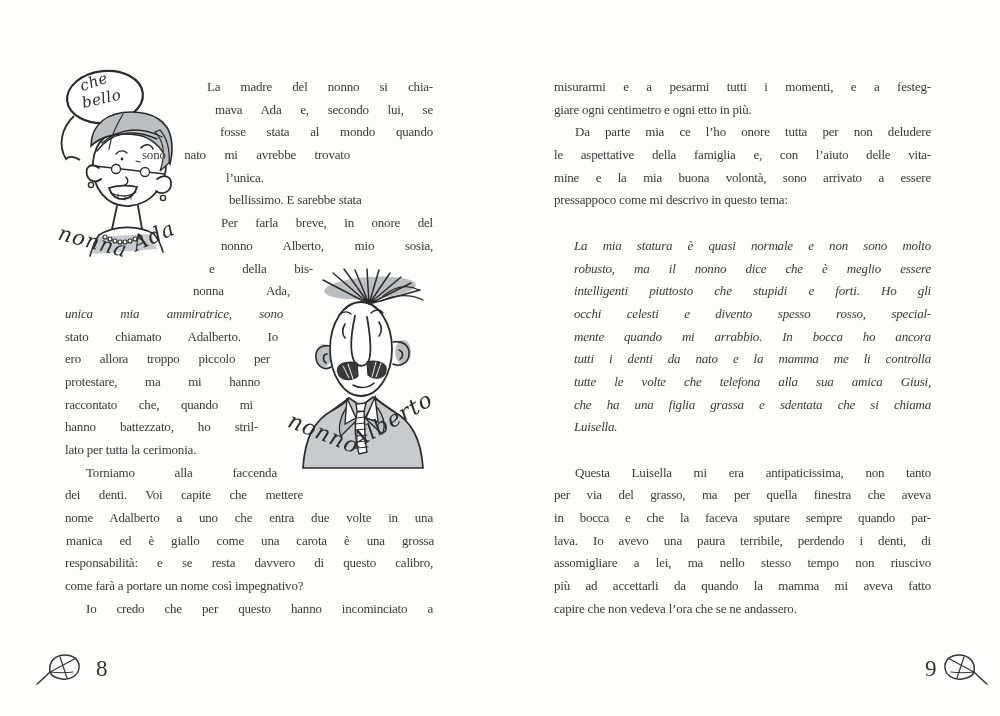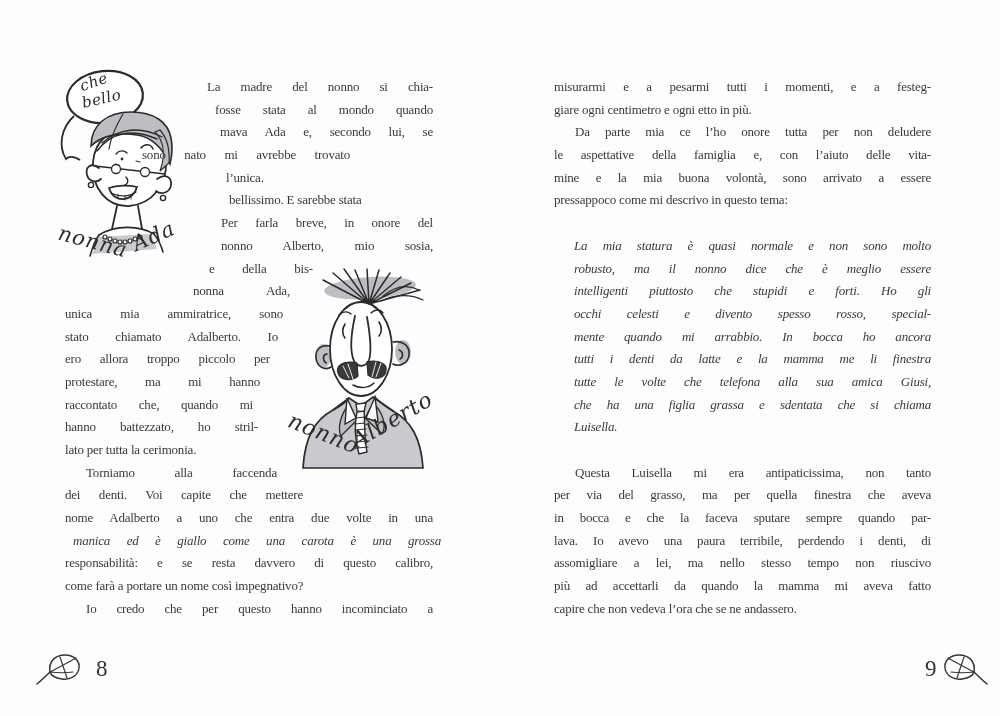--- a/index.html
+++ b/index.html
@@ -22,31 +22,31 @@
   #lcol .tl:nth-child(1){margin-left:145px;width:226px;}
   #lcol .tl:nth-child(2){margin-left:153px;width:218px;}
   #lcol .tl:nth-child(3){margin-left:158px;width:213px;}
   #lcol .tl:nth-child(4){margin-left:80px;width:208px;}
   #lcol .tl:nth-child(5){margin-left:164px;width:207px;}
   #lcol .tl:nth-child(6){margin-left:167px;}
   #lcol .tl:nth-child(7){margin-left:159px;width:212px;}
   #lcol .tl:nth-child(8){margin-left:159px;width:212px;}
   #lcol .tl:nth-child(9){margin-left:147px;width:104px;}
   #lcol .tl:nth-child(10){margin-left:131px;width:97px;}
-  #lcol .tl:nth-child(11){margin-left:3px;width:218px;}
+  #lcol .tl:nth-child(11){margin-left:3px;width:218px;font-style:italic;}
   #lcol .tl:nth-child(12){margin-left:3px;width:213px;}
   #lcol .tl:nth-child(13){margin-left:3px;width:205px;}
   #lcol .tl:nth-child(14){margin-left:3px;width:195px;}
   #lcol .tl:nth-child(15){margin-left:3px;width:188px;}
   #lcol .tl:nth-child(16){margin-left:3px;width:193px;}
   #lcol .tl:nth-child(17){margin-left:3px;}
   #lcol .tl:nth-child(18){margin-left:24px;width:191px;}
   #lcol .tl:nth-child(19){margin-left:3px;width:238px;}
   #lcol .tl:nth-child(20){margin-left:3px;width:368px;}
-  #lcol .tl:nth-child(21){margin-left:11px;width:368px;font-style:italic;}
+  #lcol .tl:nth-child(21){margin-left:4px;width:368px;}
   #lcol .tl:nth-child(22){margin-left:3px;width:368px;}
   #lcol .tl:nth-child(23){margin-left:3px;}
   #lcol .tl:nth-child(24){margin-left:24px;width:347px;}
   
   #lcol .tl:nth-child(6), #lcol .tl:nth-child(17), #lcol .tl:nth-child(23),
   #rcol .tl:nth-child(2), #rcol .tl:nth-child(6),
   #rcol .tl:nth-child(15), #rcol .tl:nth-child(22) {
     width:auto; white-space:nowrap; text-align:left; text-align-last:auto;
   }
   
@@ -165,22 +165,22 @@
         <path d="M73 150 L 82 149 M 72 156 L 82 155 M 72 162 L 83 161 M 73 168 L 84 167 M 74 174 L 84 173 M 75 180 L 85 179" stroke-width="1"></path>
         <path d="M50 142 C 58 138 63 134 66 130 M 110 143 C 102 138 95 133 92 129" stroke-width="1.5"></path>
       </g>
     </svg>
     <span class="caption" id="cap-nonno">nonno</span>
     <span class="caption" id="cap-alberto">Alberto</span>
   </div>
 
   <div class="col" id="lcol">
       <div class="tl">La madre del nonno si chia-</div>
+      <div class="tl">mava Ada e, secondo lui, se</div>
       <div class="tl">fosse stata al mondo quando</div>
-      <div class="tl">mava Ada e, secondo lui, se</div>
       <div class="tl">sono nato mi avrebbe trovato</div>
       <div class="tl">l’unica.</div>
       <div class="tl">bellissimo. E sarebbe stata</div>
       <div class="tl">Per farla breve, in onore del</div>
       <div class="tl">nonno Alberto, mio sosia,</div>
       <div class="tl">e della bis-</div>
       <div class="tl">nonna Ada,</div>
       <div class="tl">unica mia ammiratrice, sono</div>
       <div class="tl">stato chiamato Adalberto. Io</div>
       <div class="tl">ero allora troppo piccolo per</div>
@@ -201,21 +201,21 @@
       <div class="tl">giare ogni centimetro e ogni etto in più.</div>
       <div class="tl">Da parte mia ce l’ho onore tutta per non deludere</div>
       <div class="tl">le aspettative della famiglia e, con l’aiuto delle vita-</div>
       <div class="tl">mine e la mia buona volontà, sono arrivato a essere</div>
       <div class="tl">pressappoco come mi descrivo in questo tema:</div>
       <div class="tl">La mia statura è quasi normale e non sono molto</div>
       <div class="tl">robusto, ma il nonno dice che è meglio essere</div>
       <div class="tl">intelligenti piuttosto che stupidi e forti. Ho gli</div>
       <div class="tl">occhi celesti e divento spesso rosso, special-</div>
       <div class="tl">mente quando mi arrabbio. In bocca ho ancora</div>
-      <div class="tl">tutti i denti da latte e la mamma me li finestra</div>
+      <div class="tl">tutti i denti da nato e la mamma me li controlla</div>
       <div class="tl">tutte le volte che telefona alla sua amica Giusi,</div>
       <div class="tl">che ha una figlia grassa e sdentata che si chiama</div>
       <div class="tl">Luisella.</div>
       <div class="tl">Questa Luisella mi era antipaticissima, non tanto</div>
       <div class="tl">per via del grasso, ma per quella finestra che aveva</div>
       <div class="tl">in bocca e che la faceva sputare sempre quando par-</div>
       <div class="tl">lava. Io avevo una paura terribile, perdendo i denti, di</div>
       <div class="tl">assomigliare a lei, ma nello stesso tempo non riuscivo</div>
       <div class="tl">più ad accettarli da quando la mamma mi aveva fatto</div>
       <div class="tl">capire che non vedeva l’ora che se ne andassero.</div>

